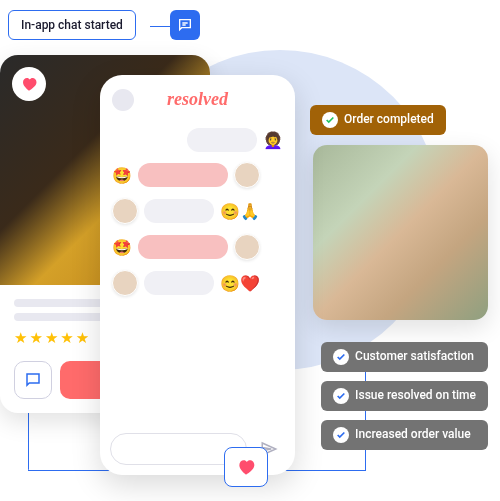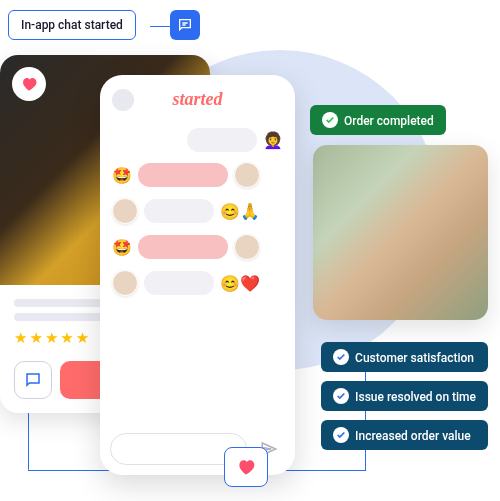--- a/index.html
+++ b/index.html
@@ -1,21 +1,21 @@
 <!DOCTYPE html>
 <html><head>
 <meta charset="utf-8">
 <style>
 *{box-sizing:border-box;margin:0;padding:0;font-family:-apple-system,BlinkMacSystemFont,'Segoe UI',Roboto,sans-serif}
 body{width:500px;height:501px;position:relative;background:#fff;overflow:hidden}
 .bg-circle{position:absolute;width:320px;height:320px;background:#dce5f7;border-radius:50%;left:120px;top:50px;z-index:0}
-.badge{display:inline-flex;align-items:flex-end;gap:6px;padding:7px 12px;border-radius:6px;font-size:12px;font-weight:500;position:absolute;z-index:10}
+.badge{display:inline-flex;align-items:flex-start;gap:6px;padding:7px 12px;border-radius:6px;font-size:12px;font-weight:500;position:absolute;z-index:10}
 .badge-white{background:#fff;border:1.5px solid #2d6cf0;color:#1a1a2e}
-.badge-blue{background:#0c4a6e;color:#fff}
-.badge-green{background:#15803d;color:#fff}
+.badge-blue{background:#737373;color:#fff}
+.badge-green{background:#a16207;color:#fff}
 .check-circle{width:16px;height:16px;border-radius:50%;background:#fff;display:flex;align-items:center;justify-content:center;flex-shrink:0}
 .check-circle svg{width:10px;height:10px}
 .chat-started{top:10px;left:8px}
 .chat-icon-box{position:absolute;top:10px;left:170px;width:30px;height:30px;background:#2d6cf0;border-radius:6px;display:flex;align-items:center;justify-content:center;z-index:10}
 .chat-icon-box svg{width:16px;height:16px;stroke:#fff;fill:none;stroke-width:2}
 .pizza-card{position:absolute;left:0;top:55px;width:210px;background:#fff;border-radius:18px;box-shadow:0 8px 24px rgba(0,0,0,0.12);overflow:hidden;z-index:2}
 .pizza-img{width:100%;height:230px;background:linear-gradient(135deg,#2a2a2a 0%,#3a2a1a 40%,#d4a028 60%,#c89020 80%,#8b1a1a 100%);position:relative}
 .heart-btn{position:absolute;top:12px;left:12px;width:34px;height:34px;background:#fff;border-radius:50%;display:flex;align-items:center;justify-content:center;z-index:3}
 .heart-btn svg{width:18px;height:18px}
 .pizza-meta{padding:14px}
@@ -97,21 +97,21 @@
     </div>
     <div class="action-add">
       <span>A</span>
     </div>
   </div>
 </div>
 
 <div class="chat-app">
   <div class="chat-header">
     <div class="chat-avatar-sm"></div>
-    <span class="app-name">started</span>
+    <span class="app-name">resolved</span>
   </div>
   <div class="chat-body">
     <div class="msg-row right">
       <div class="bubble grey" style="width:70px"></div>
       <span class="emoji">👩‍🦱</span>
     </div>
     <div class="msg-row left">
       <span class="emoji">🤩</span>
       <div class="bubble pink" style="width:90px"></div>
       <div class="avatar-circ"></div>

